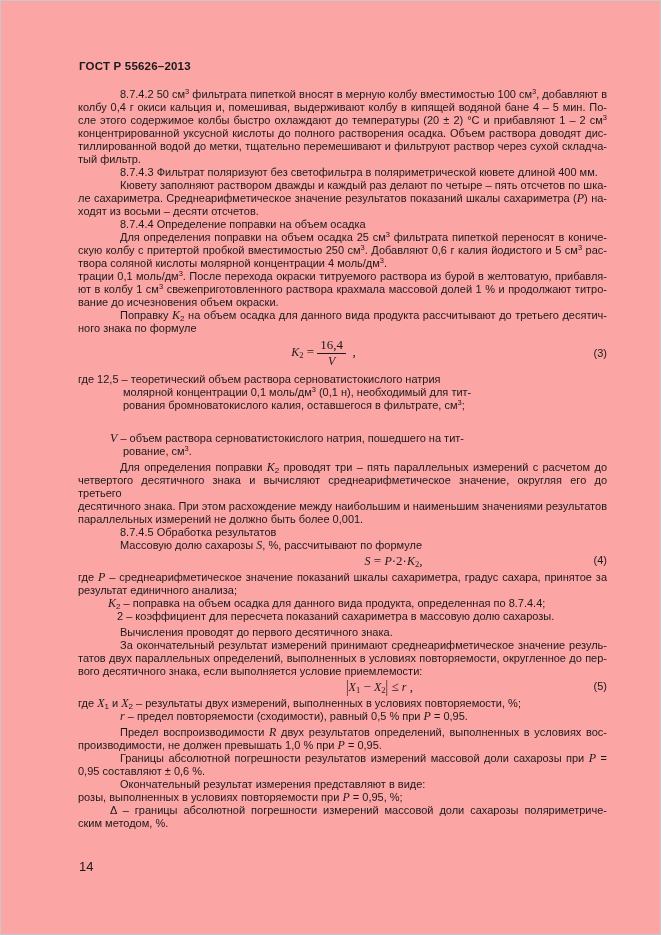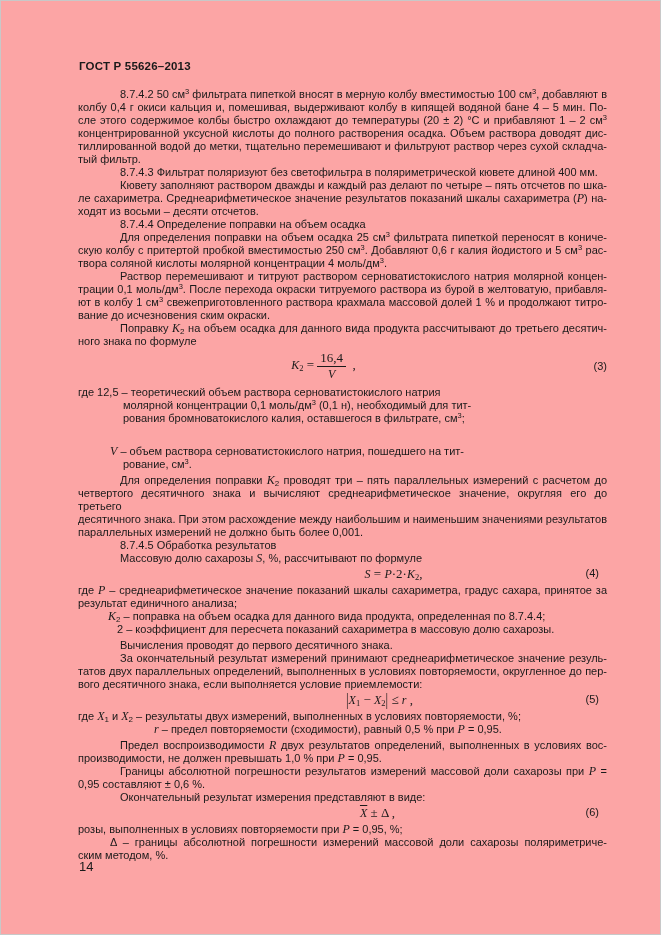--- a/index.html
+++ b/index.html
@@ -22,21 +22,21 @@
   }
   .body-text i {
     font-family:"Liberation Serif", serif; font-style:italic; font-size:12px;
   }
   sup { font-size:7.5px; vertical-align:4px; line-height:0; }
   sub { font-size:8px;  vertical-align:-2px; line-height:0; }
   .ln { text-align:justify; text-align-last:justify; min-height:13px; }
   .ln.noj { text-align:left; text-align-last:auto; }
   .ln.ind { text-indent:42px; }
   .blk.defs { margin-bottom:3px; }
-  .formula-row { display:flex; align-items:center; margin:2px 8px 3px; }
+  .formula-row { display:flex; align-items:center; margin:2px 0 3px; }
   .formula-row.tall { margin:3px 0 4px; }
   .fcenter { flex:1; text-align:center; }
   .math {
     font-family:"Liberation Serif", serif; font-size:13px;
     position:relative; white-space:nowrap;
   }
   .math i { font-style:italic; }
   .math sub { font-size:8.5px; vertical-align:-2px; }
   .fnum { font-size:11px; text-align:right; min-width:30px; }
   .frac { display:inline-block; vertical-align:-9px; text-align:center; line-height:1.15; }
@@ -72,24 +72,23 @@
       </div>
       <div class="blk">
         <div class="ln noj ind">8.7.4.4 Определение поправки на объем осадка</div>
       </div>
       <div class="blk">
         <div class="ln ind">Для определения поправки на объем осадка 25 см<sup>3</sup> фильтрата пипеткой переносят в кониче-</div>
         <div class="ln">скую колбу с притертой пробкой вместимостью 250 см<sup>3</sup>. Добавляют 0,6 г калия йодистого и 5 см<sup>3</sup> рас-</div>
         <div class="ln noj">твора соляной кислоты молярной концентрации 4 моль/дм<sup>3</sup>.</div>
       </div>
       <div class="blk">
-        <div class="ln ind">Раствор перемешивают и титруют раствором серноватистокислого натрия молярной концен-</div>
         <div class="ln">трации 0,1 моль/дм<sup>3</sup>. После перехода окраски титруемого раствора из бурой в желтоватую, прибавля-</div>
         <div class="ln">ют в колбу 1 см<sup>3</sup> свежеприготовленного раствора крахмала массовой долей 1 % и продолжают титро-</div>
-        <div class="ln noj">вание до исчезновения ским окраски.</div>
+        <div class="ln noj">вание до исчезновения объем окраски.</div>
       </div>
       <div class="blk">
         <div class="ln ind">Поправку <i>K</i><sub>2</sub> на объем осадка для данного вида продукта рассчитывают до третьего десятич-</div>
         <div class="ln noj">ного знака по формуле</div>
       </div>
       <div class="formula-row tall">
         <div class="fcenter"><span class="math" style="left: -4px;"><i>K</i><sub>2</sub> = <span class="frac"><span class="fn">16,4</span><span class="fd"><i>V</i></span></span>&nbsp;&nbsp;,</span></div>
         <div class="fnum">(3)</div>
       </div>
       <div class="blk defs">
@@ -128,37 +127,33 @@
         <div class="ln ind">За окончательный результат измерений принимают среднеарифметическое значение резуль-</div>
         <div class="ln">татов двух параллельных определений, выполненных в условиях повторяемости, округленное до пер-</div>
         <div class="ln noj">вого десятичного знака, если выполняется условие приемлемости:</div>
       </div>
       <div class="formula-row">
         <div class="fcenter"><span class="math" style="left: 52px;"><span class="vb">|</span><i>X</i><sub>1</sub> − <i>X</i><sub>2</sub><span class="vb">|</span> ≤ <i>r</i> ,</span></div>
         <div class="fnum">(5)</div>
       </div>
       <div class="blk defs">
         <div class="ln noj">где <i>X</i><sub>1</sub> и <i>X</i><sub>2</sub> – результаты двух измерений, выполненных в условиях повторяемости, %;</div>
-        <div class="ln noj" style="margin-left: 76px;"><i>r</i> – предел повторяемости (сходимости), равный 0,5 % при <i>P</i> = 0,95.</div>
+        <div class="ln noj" style="margin-left: 42px;"><i>r</i> – предел повторяемости (сходимости), равный 0,5 % при <i>P</i> = 0,95.</div>
       </div>
       <div class="blk">
         <div class="ln ind">Предел воспроизводимости <i>R</i> двух результатов определений, выполненных в условиях вос-</div>
         <div class="ln noj">производимости, не должен превышать 1,0 % при <i>P</i> = 0,95.</div>
       </div>
       <div class="blk">
         <div class="ln ind">Границы абсолютной погрешности результатов измерений массовой доли сахарозы при <i>P</i> =</div>
         <div class="ln noj">0,95 составляют ± 0,6 %.</div>
       </div>
       <div class="blk">
         <div class="ln noj ind">Окончательный результат измерения представляют в виде:</div>
       </div>
-      <div class="formula-row">
-        <div class="fcenter"><span class="math" style="left: 50px;"><span class="ov"><i>X</i></span> ± Δ ,</span></div>
-        <div class="fnum">(6)</div>
-      </div>
       <div class="blk defs">
         <div class="ln noj">розы, выполненных в условиях повторяемости при <i>P</i> = 0,95, %;</div>
         <div class="ln" style="margin-left: 32px;">Δ – границы абсолютной погрешности измерений массовой доли сахарозы поляриметриче-</div>
         <div class="ln noj">ским методом, %.</div>
       </div>
     </div>
 
   <div class="pagenum">14</div>
 </div>
 

